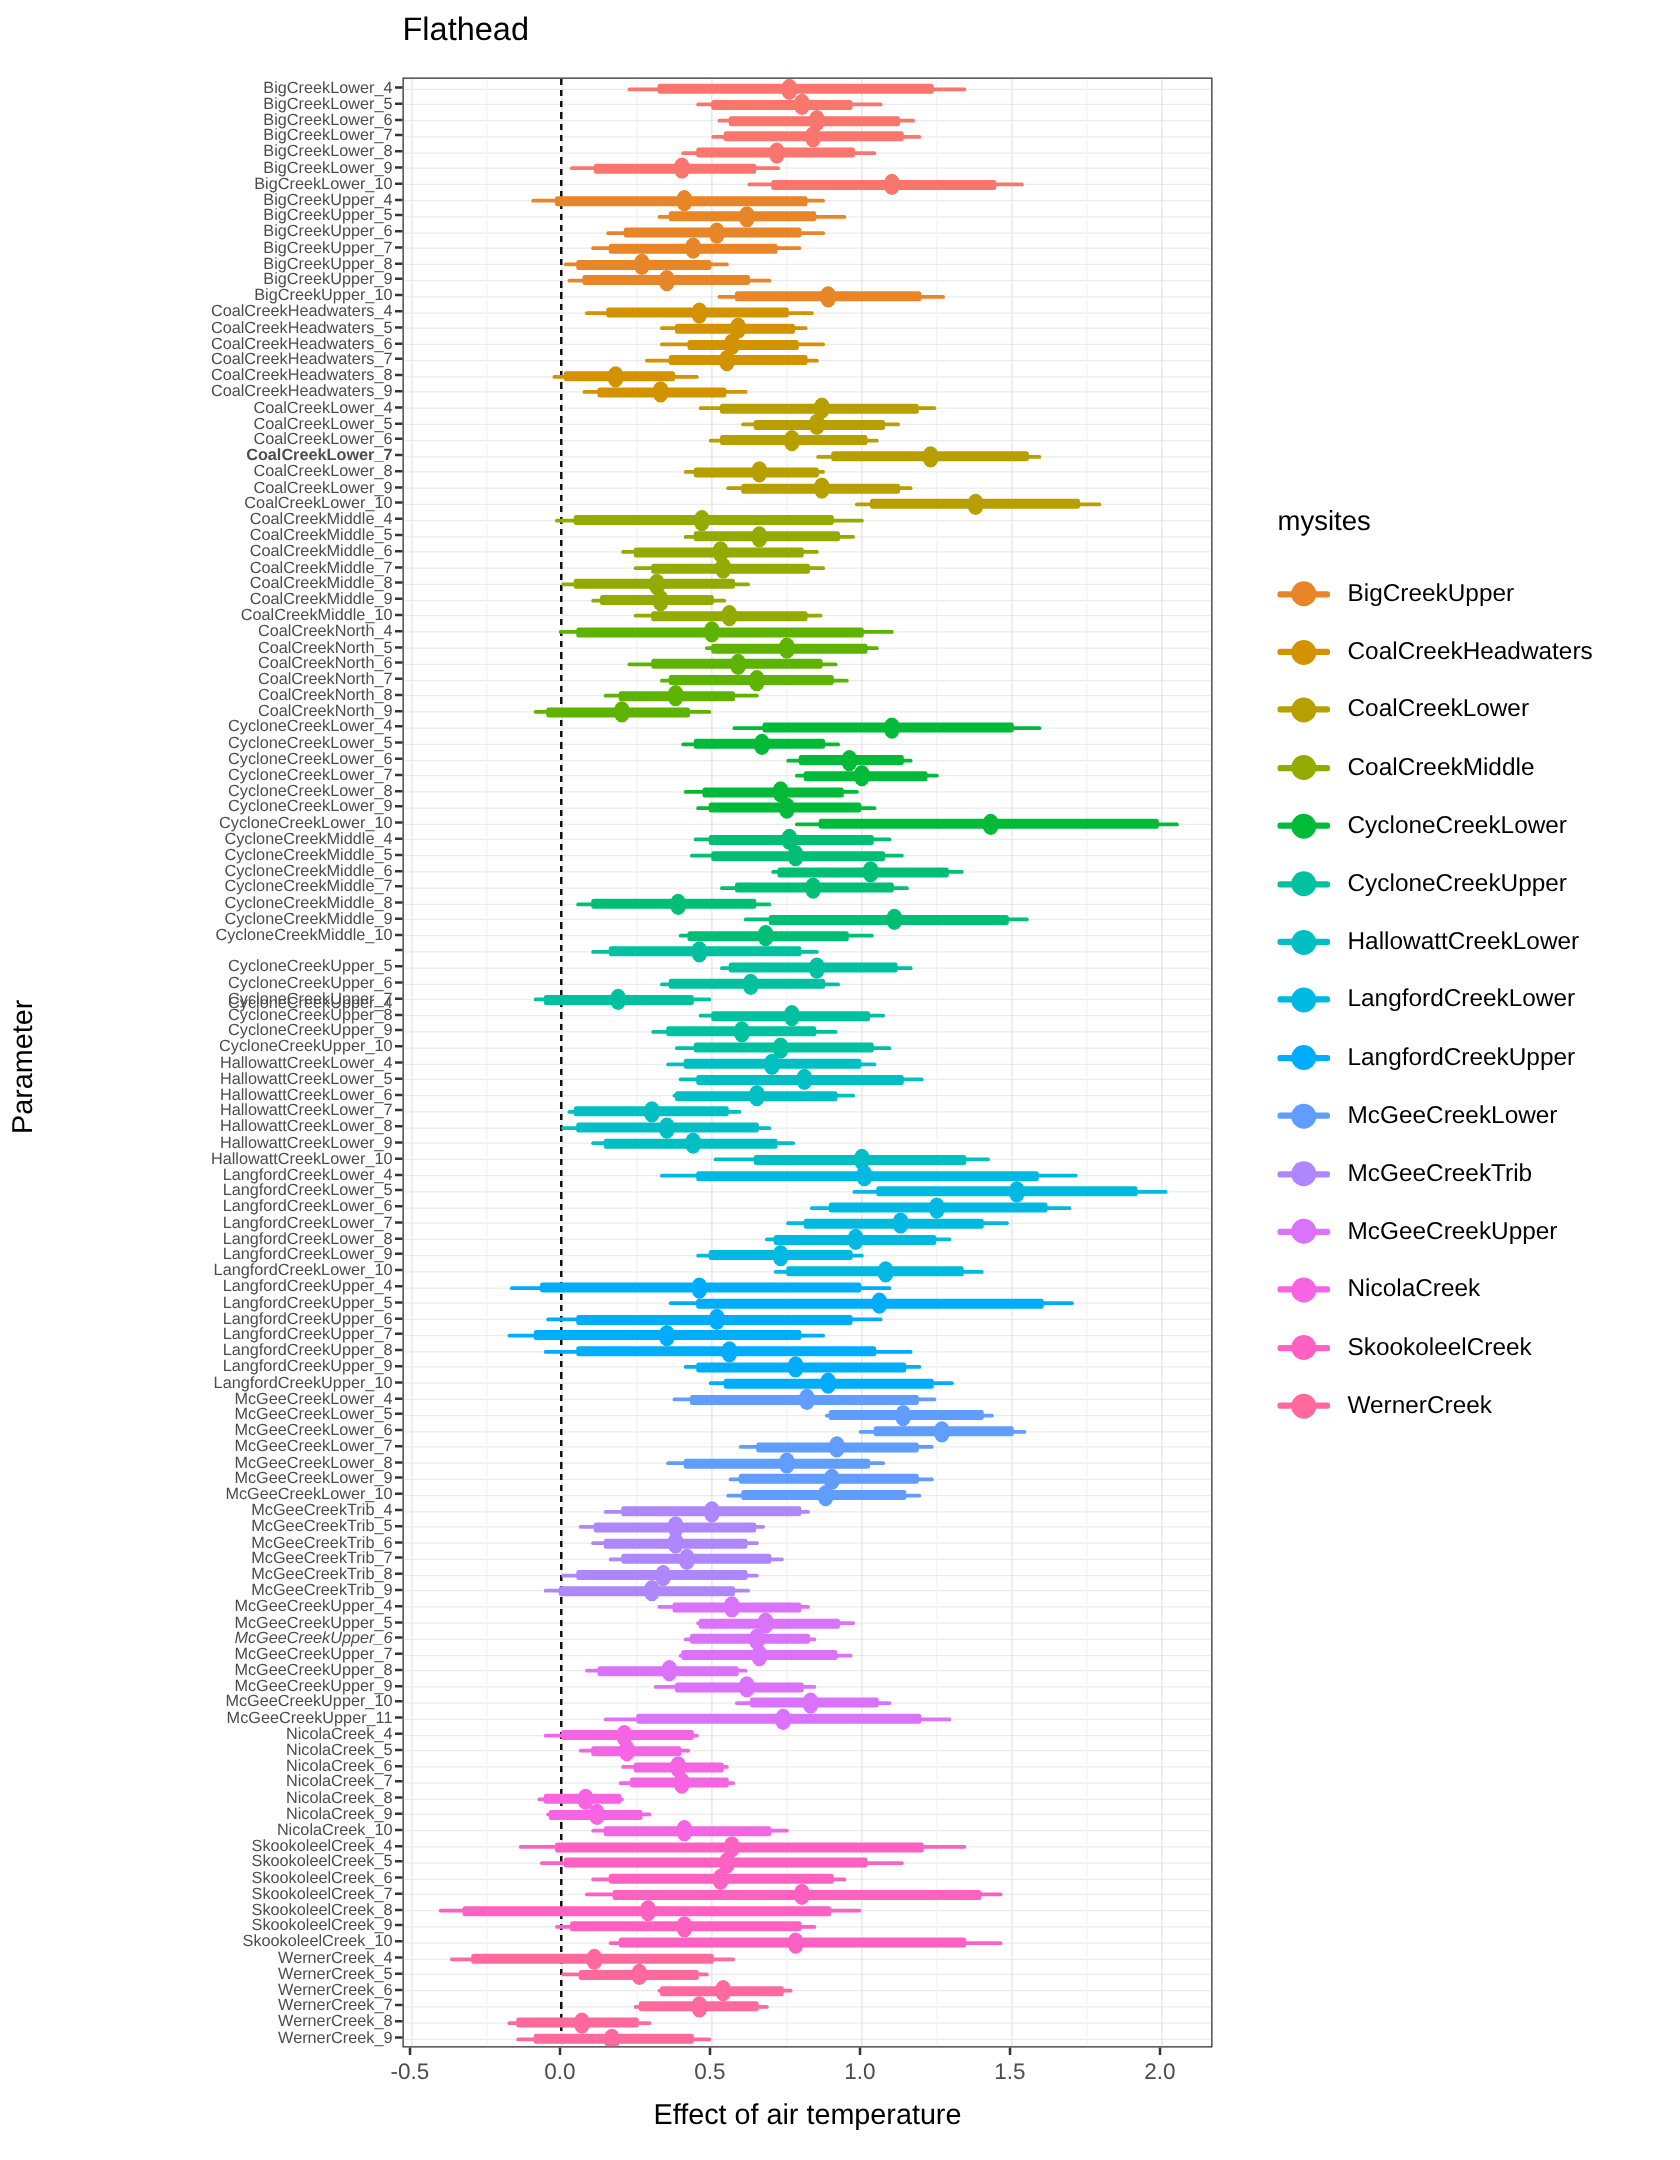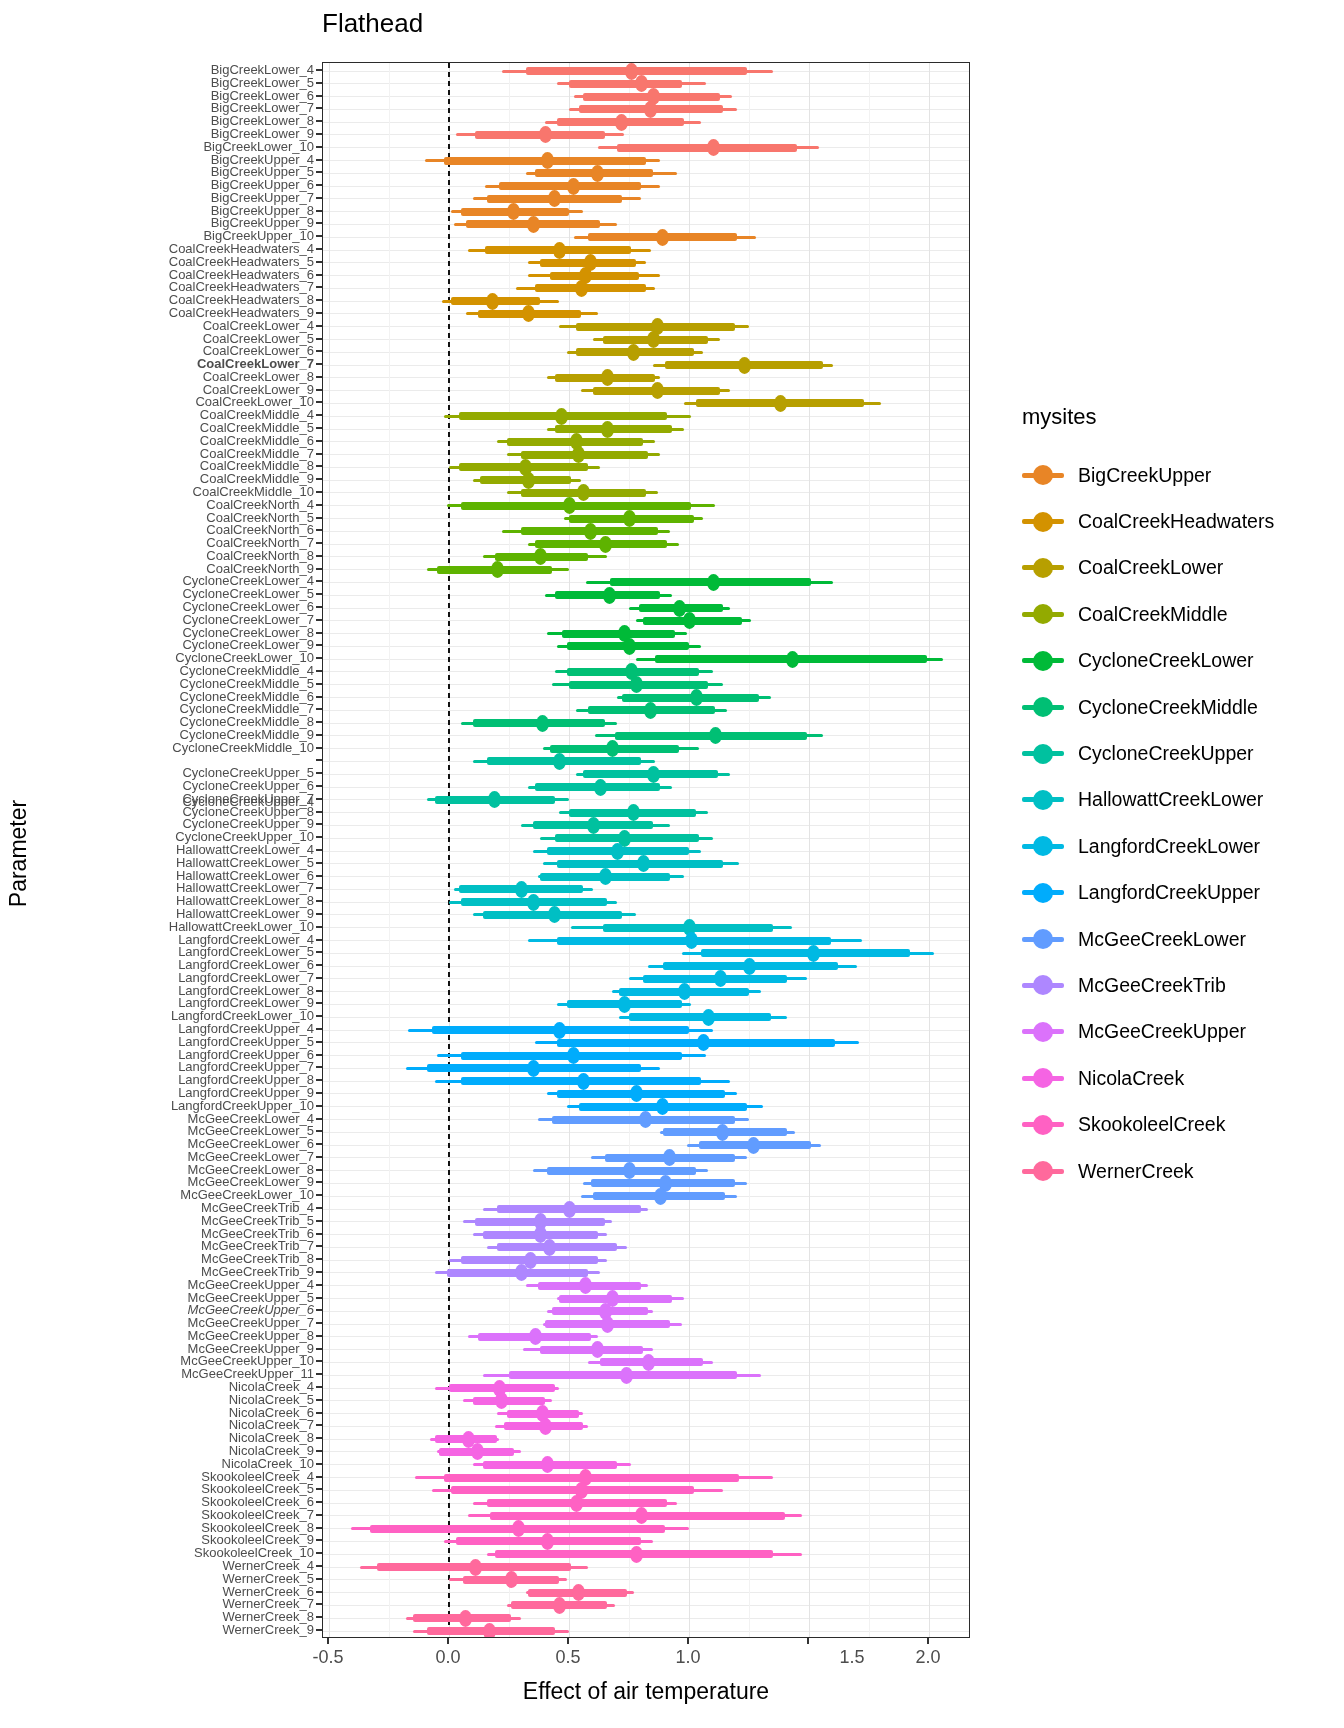--- a/index.html
+++ b/index.html
@@ -1070,21 +1070,21 @@
   <div id="x-axis-layer">
       <div class="xtick" style="left: 327px;"></div>
       <div class="xlab" style="left: 328px;">-0.5</div>
       <div class="xtick" style="left: 447px;"></div>
       <div class="xlab" style="left: 448px;">0.0</div>
       <div class="xtick" style="left: 567px;"></div>
       <div class="xlab" style="left: 568px;">0.5</div>
       <div class="xtick" style="left: 687px;"></div>
       <div class="xlab" style="left: 688px;">1.0</div>
       <div class="xtick" style="left: 807px;"></div>
-      <div class="xlab" style="left: 852px;">1.5</div>
+      <div class="xlab" style="left: 808px;">1.5</div>
       <div class="xtick" style="left: 927px;"></div>
       <div class="xlab" style="left: 928px;">2.0</div>
     </div>
 
   <div id="x-axis-title">Effect of air temperature</div>
   <div id="y-axis-title">Parameter</div>
 
   <div id="legend">
     <p id="legend-title">mysites</p>
     <ul id="legend-items">
@@ -1118,27 +1118,20 @@
         </li>
         <li class="legend-item">
           <span class="key">
             <span class="key-line" style="background: rgb(0, 186, 56);"></span>
             <span class="key-dot" style="background: rgb(0, 186, 56);"></span>
           </span>
           <span class="legend-label">CycloneCreekLower</span>
         </li>
         <li class="legend-item">
           <span class="key">
-            <span class="key-line" style="background: rgb(0, 191, 116);"></span>
-            <span class="key-dot" style="background: rgb(0, 191, 116);"></span>
-          </span>
-          <span class="legend-label">CycloneCreekMiddle</span>
-        </li>
-        <li class="legend-item">
-          <span class="key">
             <span class="key-line" style="background: rgb(0, 193, 159);"></span>
             <span class="key-dot" style="background: rgb(0, 193, 159);"></span>
           </span>
           <span class="legend-label">CycloneCreekUpper</span>
         </li>
         <li class="legend-item">
           <span class="key">
             <span class="key-line" style="background: rgb(0, 191, 196);"></span>
             <span class="key-dot" style="background: rgb(0, 191, 196);"></span>
           </span>

